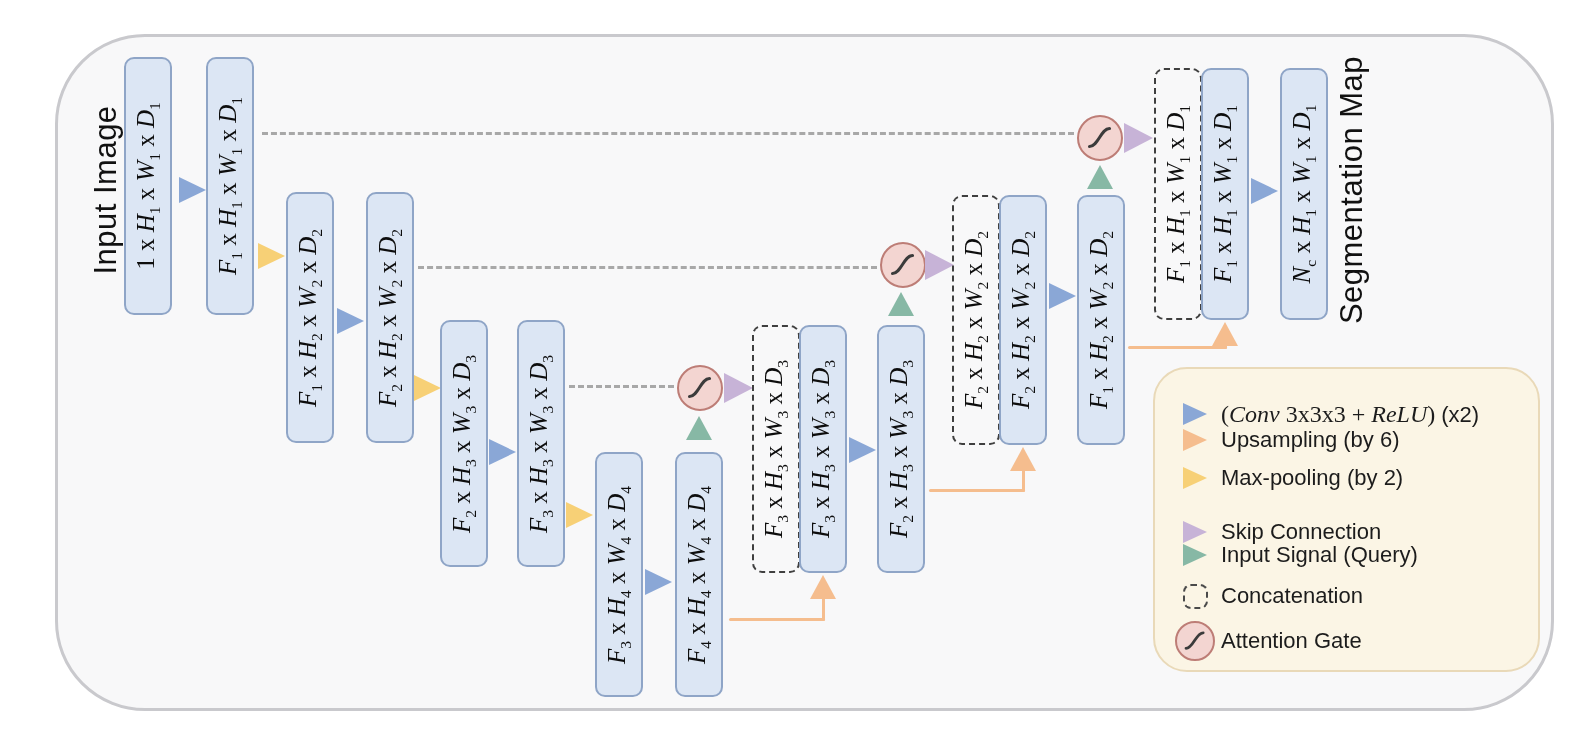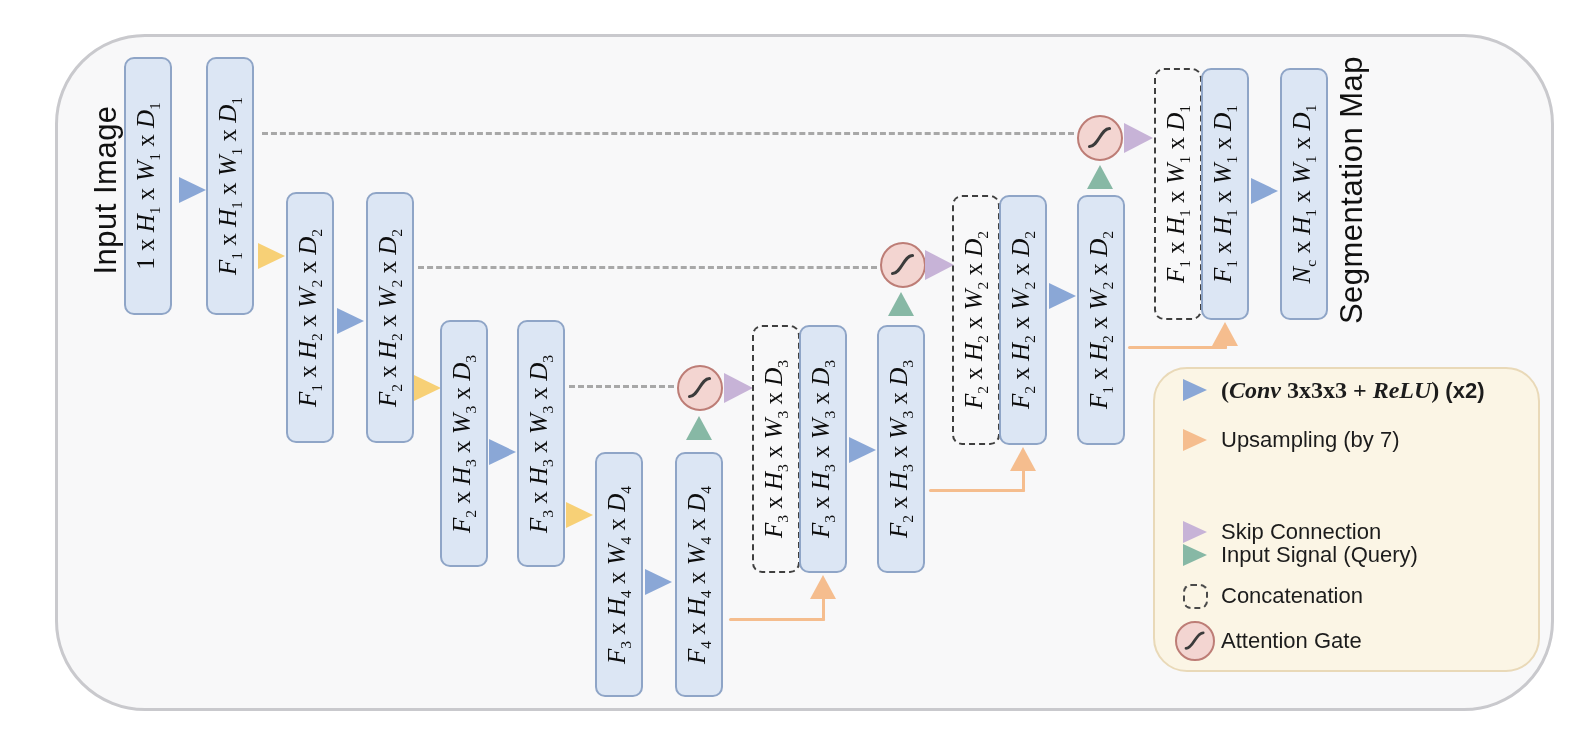--- a/index.html
+++ b/index.html
@@ -173,31 +173,37 @@
   <div class="node" style="left:1201px;top:68px;height:252px;">
     <span class="vtext"><i>F</i><sub>1</sub> x <i>H</i><sub>1</sub> x <i>W</i><sub>1</sub> x <i>D</i><sub>1</sub></span>
   </div>
   <div class="tri tri-r" style="left:1251px;top:178px;color:var(--c-conv);"></div>
   <div class="node" style="left:1280px;top:68px;height:252px;">
     <span class="vtext"><i>N</i><sub>c</sub> x <i>H</i><sub>1</sub> x <i>W</i><sub>1</sub> x <i>D</i><sub>1</sub></span>
   </div>
 
   <div id="legend"></div>
 
-  <div class="lrow" style="top:372px;font-weight:bold;">
+  <div class="lrow" style="top:396px;">
     <span class="licon">
         <span class="ltri" style="border-left-color:var(--c-conv);"></span>
       </span>
     <span class="ltext ltext-rich" style="font-family:'Liberation Serif',serif;"><span>(</span><span style="font-style: italic;">Conv</span><span> 3x3x3 + </span><span style="font-style: italic;">ReLU</span><span>) </span><span class="sans">(x2)</span></span>
   </div>
   <div class="lrow" style="top:422px;">
     <span class="licon">
         <span class="ltri" style="border-left-color:var(--c-up);"></span>
       </span>
-    <span class="ltext">Upsampling (by 7)</span>
+    <span class="ltext">Upsampling (by 6)</span>
+  </div>
+  <div class="lrow" style="top:460px;">
+    <span class="licon">
+        <span class="ltri" style="border-left-color:var(--c-pool);"></span>
+      </span>
+    <span class="ltext">Max-pooling (by 2)</span>
   </div>
   <div class="lrow" style="top:498px;margin-top:16px;">
     <span class="licon">
         <span class="ltri" style="border-left-color:var(--c-skip);"></span>
       </span>
     <span class="ltext">Skip Connection</span>
   </div>
   <div class="lrow" style="top:537px;">
     <span class="licon">
         <span class="ltri" style="border-left-color:var(--c-gating);"></span>

